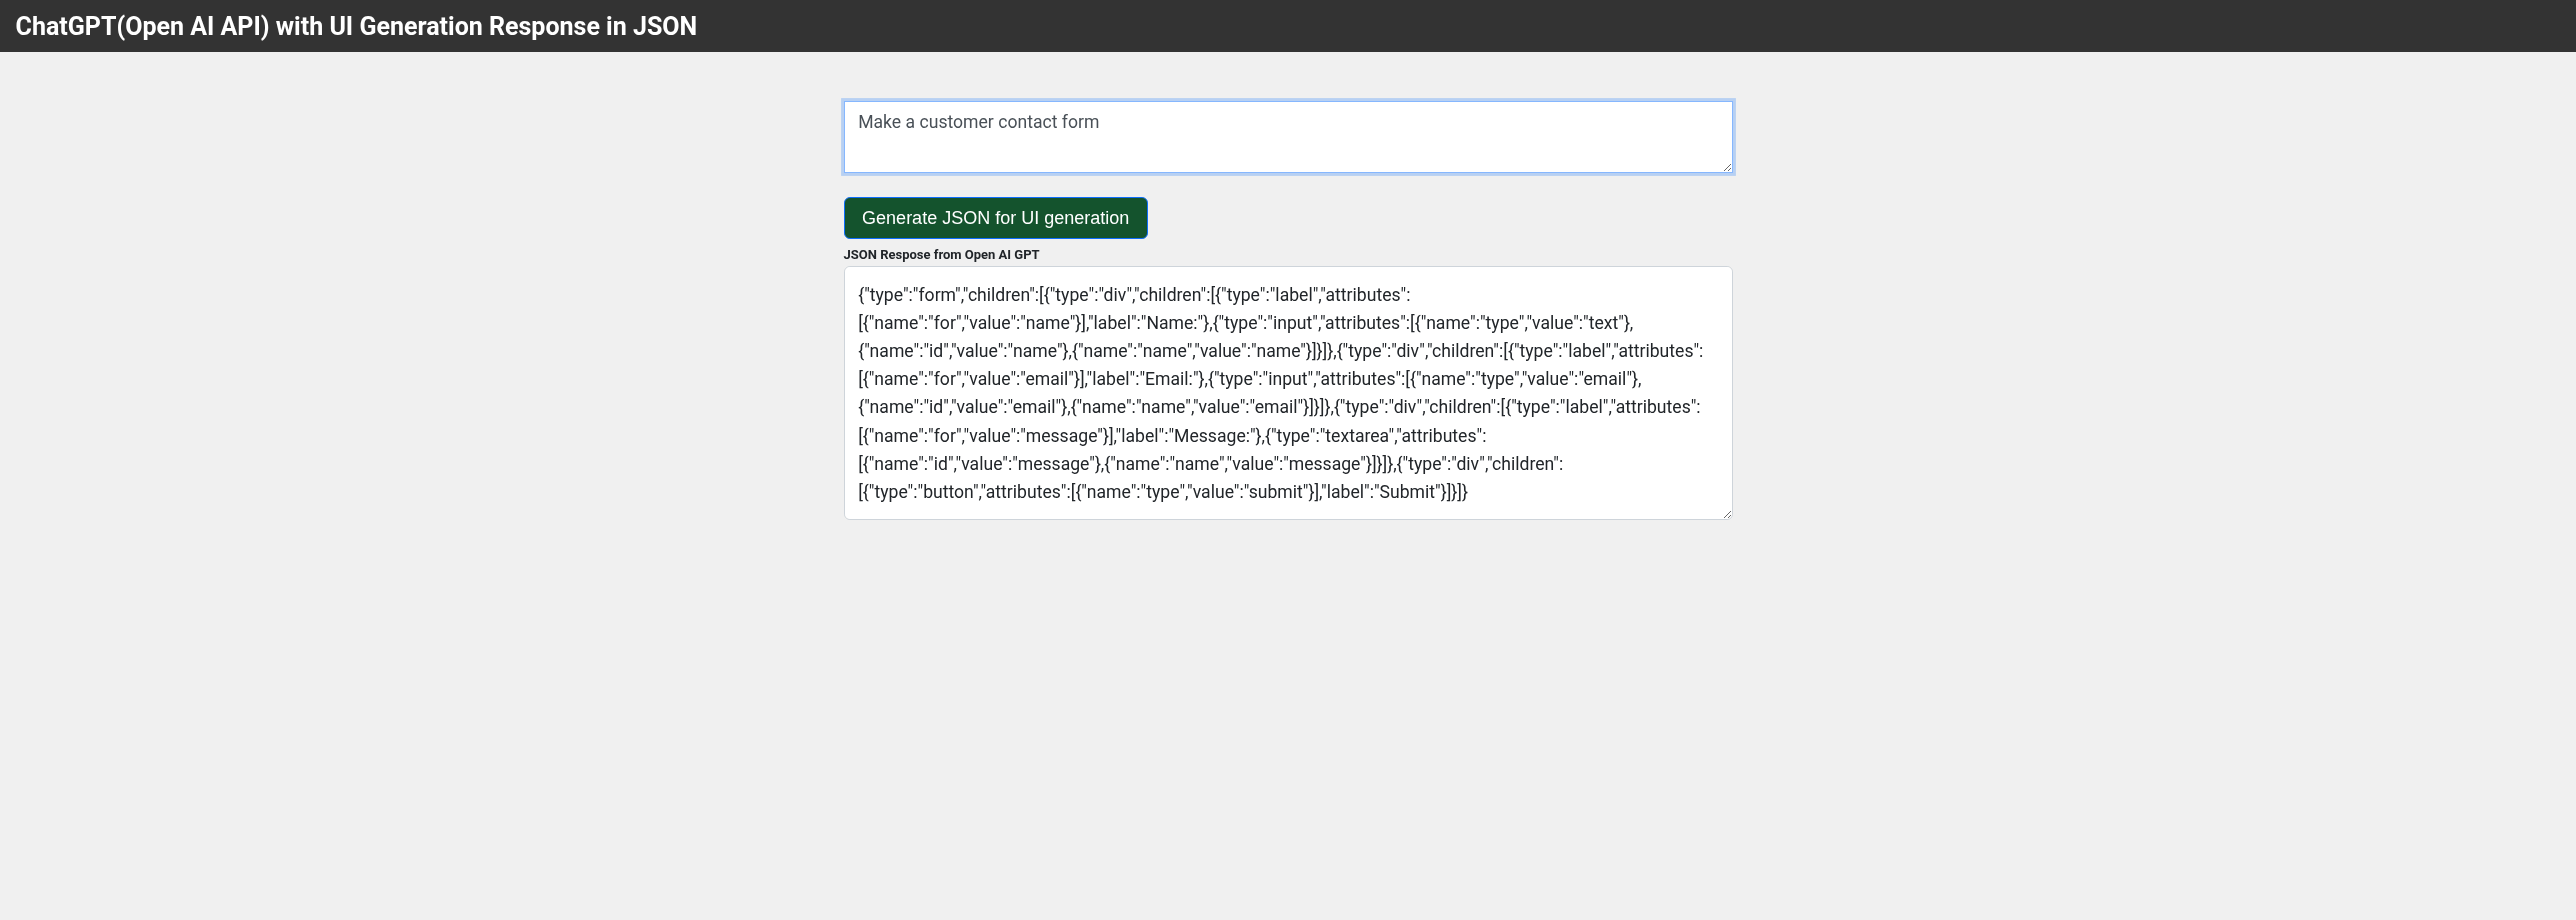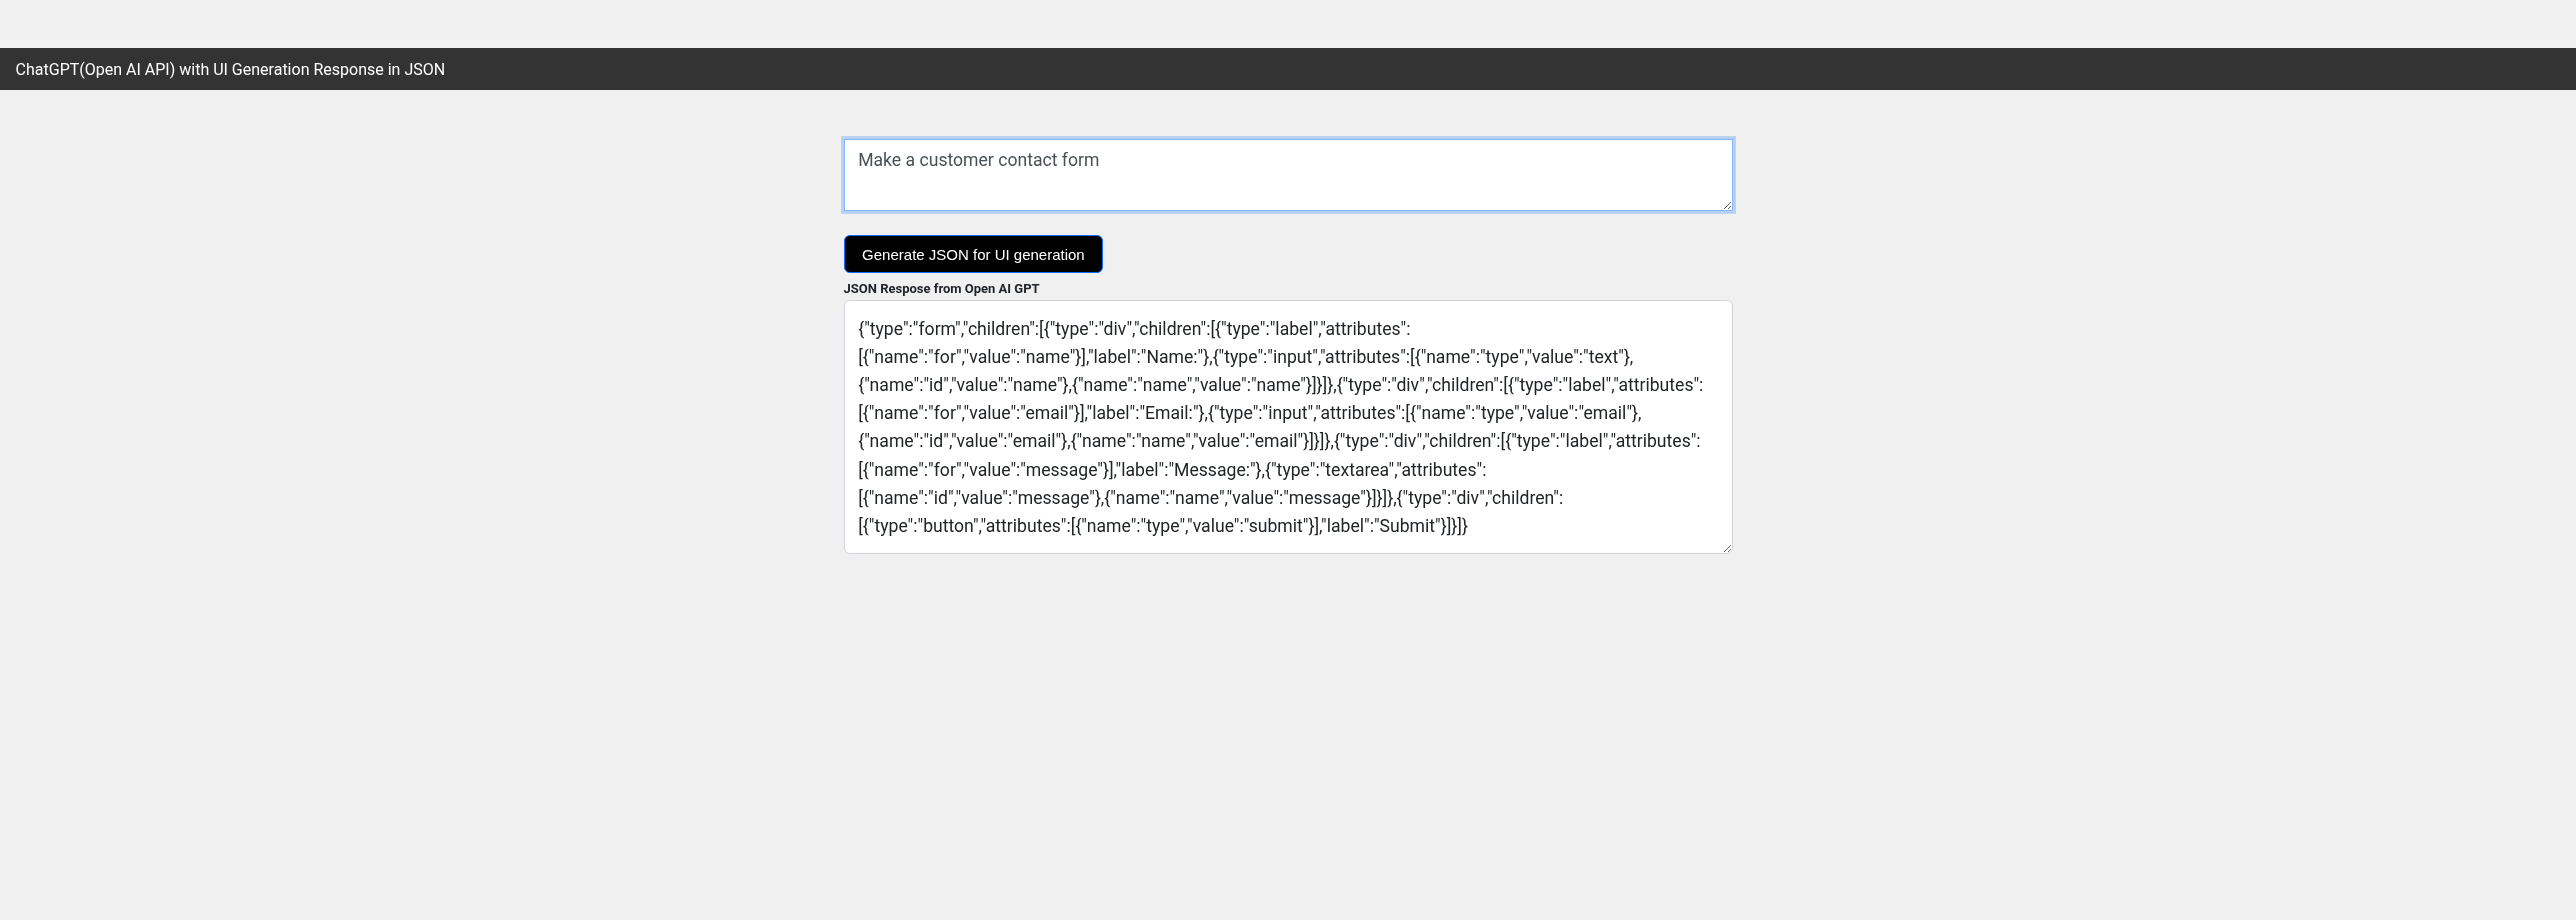--- a/index.html
+++ b/index.html
@@ -9,23 +9,22 @@
     }
     body {
       font-family: -apple-system, BlinkMacSystemFont, "Segoe UI", Roboto, "Helvetica Neue", Arial, sans-serif;
       background-color: #f0f0f0;
       color: #212529;
     }
     .header {
       background-color: #333333;
       color: #ffffff;
       padding: 11.7px 15.6px;
-      font-size: 16px;
-      font-weight: 400;
-      margin-top: 48px;
+      font-size: 25px;
+      font-weight: 700;
     }
     .container {
       max-width: 889px;
       margin: 0 auto;
       padding: 49px 0 0 0;
     }
     .prompt-textarea {
       width: 100%;
       min-height: 72px;
       padding: 9.8px 13.7px;
@@ -36,24 +35,24 @@
       border: 1px solid #ced4da;
       border-radius: 0;
       resize: both;
       outline: none;
       box-shadow: 0 0 0 2.9px rgba(13, 110, 253, 0.25);
       border-color: #86b7fe;
     }
     .generate-button {
       margin-top: 19.5px;
       padding: 9.8px 17.6px;
-      font-size: 15px;
+      font-size: 18px;
       font-weight: 400;
       color: #ffffff;
-      background-color: #000000;
+      background-color: #14532d;
       border: 1px solid #0d6efd;
       border-radius: 5.9px;
       cursor: pointer;
     }
     .section-label {
       margin-top: 7.8px;
       font-size: 13px;
       font-weight: 700;
       color: #212529;
     }

